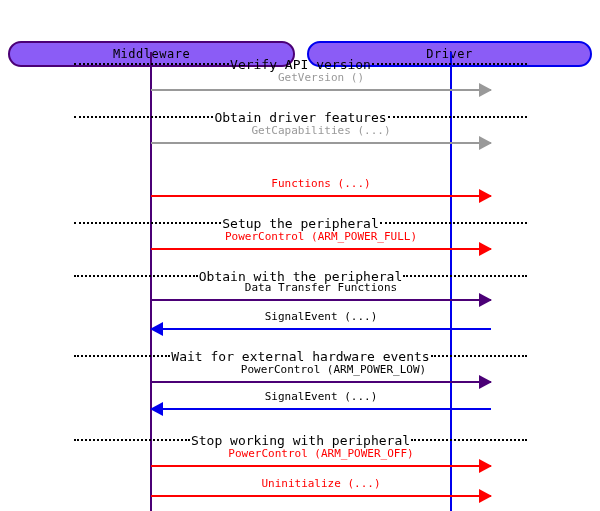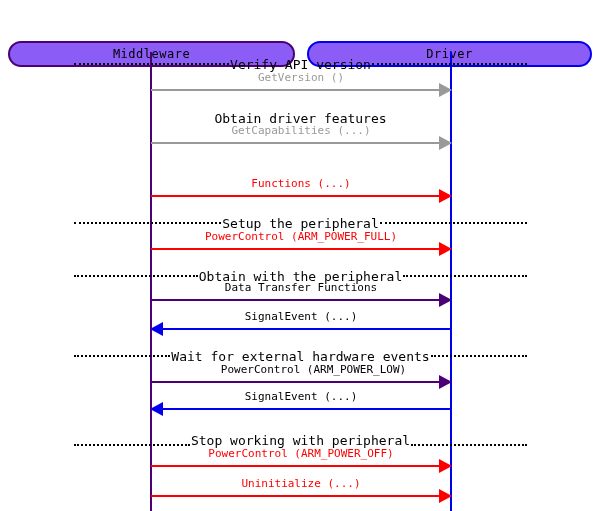--- a/index.html
+++ b/index.html
@@ -80,20 +80,21 @@
     line-height: 11px;
     color: #000000;
     white-space: nowrap;
     padding: 0 1px;
   }
 
   
   .message {
     position: absolute;
     height: 26px;
+    padding-left: 40px;
   }
   .message .msg-label {
     position: absolute;
     left: 0;
     right: 0;
     top: 0;
     text-align: center;
     font-size: 11px;
     line-height: 12px;
     white-space: nowrap;
@@ -145,21 +146,21 @@
     <span class="dash-left"></span>
     <span class="sep-label">Verify API version</span>
     <span class="dash-right"></span>
   </div>
   <div class="message span-main to-right" style="top:72px;">
     <span class="msg-label" style="color: rgb(153, 153, 153);">GetVersion ()</span>
     <span class="msg-line" style="background: rgb(153, 153, 153);"></span>
     <span class="msg-head" style="border-left-color: rgb(153, 153, 153);"></span>
   </div>
 
-  <div class="separator" style="top:111px;flex-direction:column;">
+  <div class="separator" style="top:111px;">
     <span class="dash-left"></span>
     <span class="sep-label">Obtain driver features</span>
     <span class="dash-right"></span>
   </div>
   <div class="message span-main to-right" style="top:125px;">
     <span class="msg-label" style="color: rgb(153, 153, 153);">GetCapabilities (...)</span>
     <span class="msg-line" style="background: rgb(153, 153, 153);"></span>
     <span class="msg-head" style="border-left-color: rgb(153, 153, 153);"></span>
   </div>
 
@@ -205,21 +206,21 @@
     <span class="msg-label" style="color: rgb(0, 0, 0); margin-left: 25px;">PowerControl (ARM_POWER_LOW)</span>
     <span class="msg-line" style="background: rgb(75, 0, 118);"></span>
     <span class="msg-head" style="border-left-color: rgb(75, 0, 118);"></span>
   </div>
   <div class="message span-main to-left" style="top:391px;">
     <span class="msg-label" style="color: rgb(0, 0, 0);">SignalEvent (...)</span>
     <span class="msg-line" style="background: rgb(0, 0, 238);"></span>
     <span class="msg-head" style="border-right-color: rgb(0, 0, 238);"></span>
   </div>
 
-  <div class="separator" style="top:434px;align-items:flex-end;">
+  <div class="separator" style="top:434px;">
     <span class="dash-left"></span>
     <span class="sep-label">Stop working with peripheral</span>
     <span class="dash-right"></span>
   </div>
   <div class="message span-main to-right" style="top:448px;">
     <span class="msg-label" style="color: rgb(255, 0, 0);">PowerControl (ARM_POWER_OFF)</span>
     <span class="msg-line" style="background: rgb(255, 0, 0);"></span>
     <span class="msg-head" style="border-left-color: rgb(255, 0, 0);"></span>
   </div>
   <div class="message span-main to-right" style="top:478px;">

